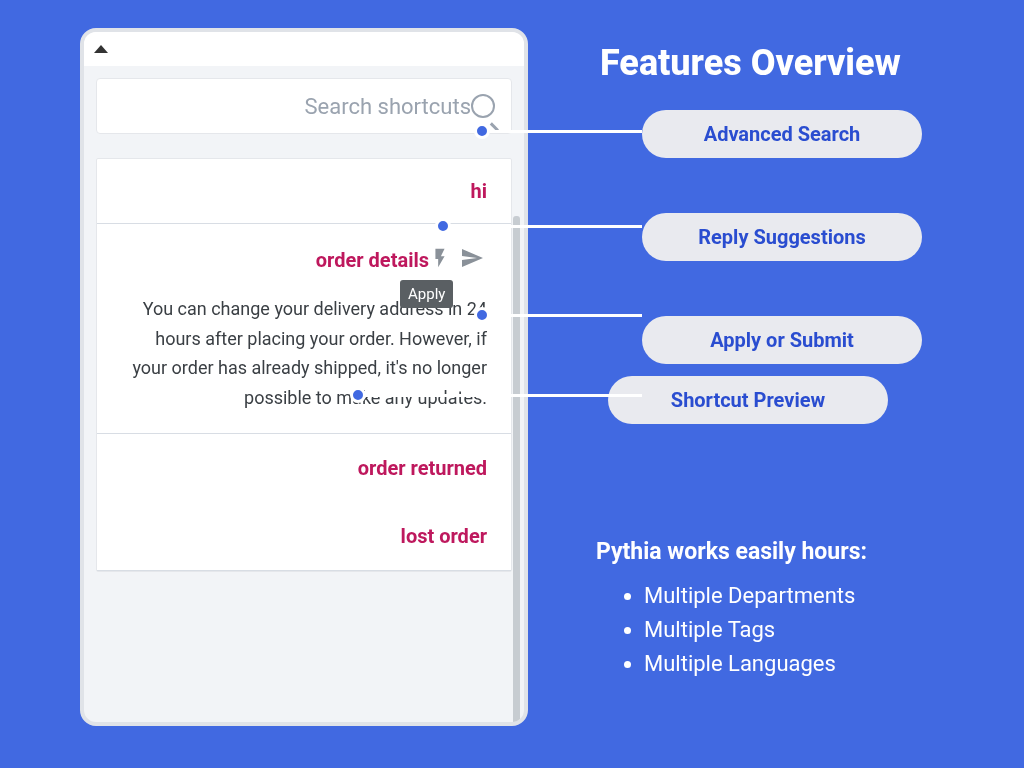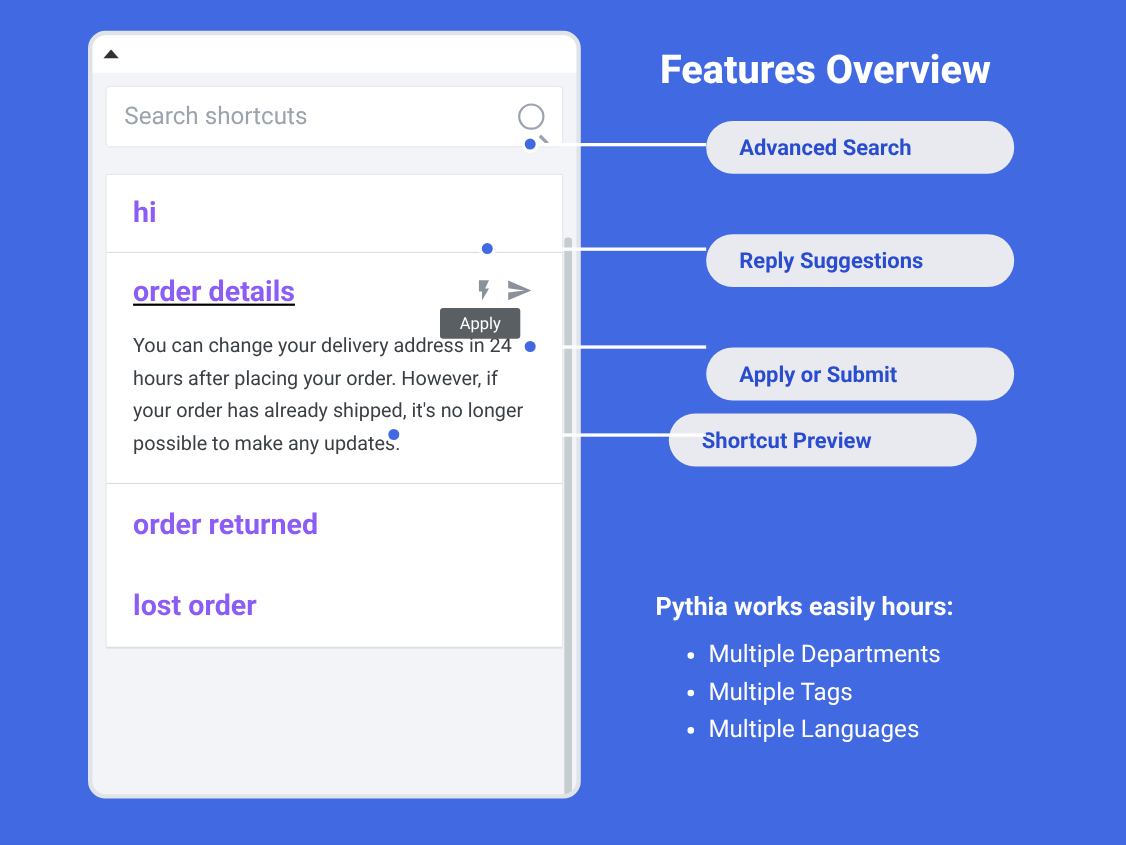--- a/index.html
+++ b/index.html
@@ -38,20 +38,21 @@
   border-left: 7px solid transparent;
   border-right: 7px solid transparent;
   border-bottom: 8px solid #333;
   display: inline-block;
 }
 
 .panel-inner {
   padding: 12px 12px 0 12px;
   height: calc(100% - 34px);
   position: relative;
+  text-align: right;
 }
 
 .search-bar {
   background: #fff;
   height: 56px;
   border-radius: 4px;
   display: flex;
   align-items: center;
   padding: 0 16px;
   border: 1px solid #e5e7eb;
@@ -89,29 +90,28 @@
   border: 1px solid #e5e7eb;
   position: relative;
 }
 
 .list-item {
   padding: 20px 24px;
   border-bottom: 1px solid #d8dde4;
 }
 
 .list-item-title {
-  color: #8b5cf6;
+  color: #be185d;
   font-weight: 700;
-  font-size: 26px;
+  font-size: 20px;
 }
 
 .list-item-header {
   display: flex;
   align-items: center;
-  text-decoration: underline;
 }
 
 .list-item-header .list-item-title {
   flex: 1;
 }
 
 .bolt-icon svg, .send-icon svg {
   fill: #8a9199;
 }
 
@@ -122,21 +122,21 @@
   font-size: 18px;
   line-height: 1.65;
   margin-top: 18px;
 }
 
 .tooltip {
   position: absolute;
   background: #5a5f63;
   color: #fff;
   font-size: 15px;
-  padding: 5px 18px;
+  padding: 5px 8px;
   border-radius: 3px;
   left: 316px;
   top: 214px;
   z-index: 5;
 }
 
 .scrollbar-track {
   position: absolute;
   right: 4px;
   top: 150px;
@@ -157,20 +157,21 @@
 
 .callout {
   position: absolute;
   background: #e9eaef;
   color: #2a4dd0;
   font-weight: 700;
   font-size: 20px;
   padding: 12px 30px;
   border-radius: 999px;
   width: 280px;
+  text-align: center;
 }
 
 .c1 { left: 642px; top: 110px; }
 .c2 { left: 642px; top: 202px; margin-top: 11px; }
 .c3 { left: 642px; top: 292px; margin-top: 24px; }
 .c4 { left: 608px; top: 376px; }
 
 .dot {
   position: absolute;
   width: 16px;

